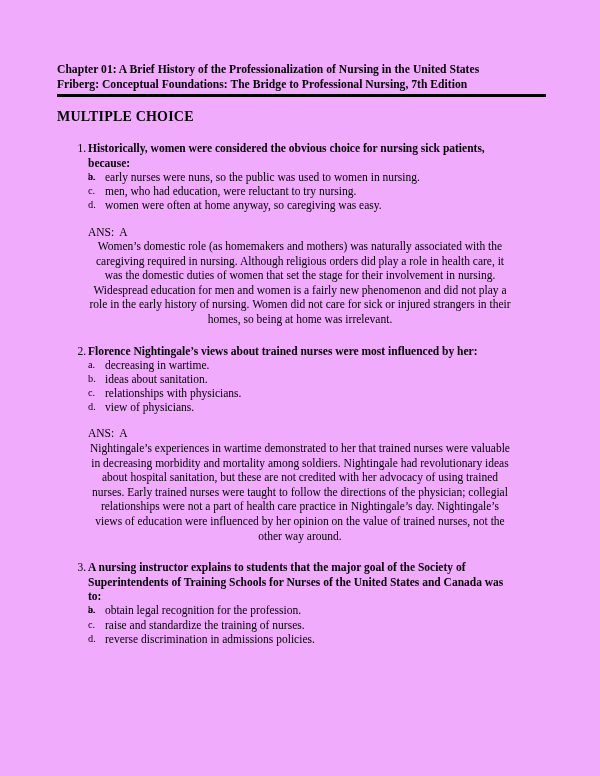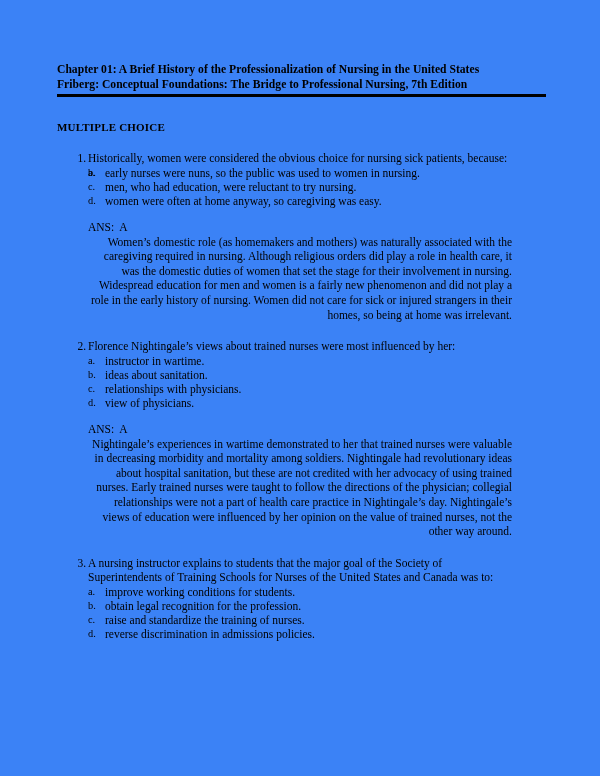--- a/index.html
+++ b/index.html
@@ -11,43 +11,43 @@
     width: 600px;
     height: 776px;
     font-family: "Liberation Serif", "DejaVu Serif", serif;
     color: #000000;
     overflow: hidden;
   }
   .page {
     position: relative;
     width: 600px;
     height: 776px;
-    background: #3b82f6;
+    background: #f0abfc;
     box-sizing: border-box;
     padding: 62px 55px 0 57px;
   }
   .doc-header {
     font-weight: bold;
     font-size: 11.6px;
     line-height: 15.2px;
     letter-spacing: 0.02px;
     margin: 0;
   }
   .header-rule {
     margin-top: 2px;
     margin-bottom: 0;
     width: 489px;
     height: 3px;
     background: #000000;
   }
   .section-title {
     font-weight: bold;
-    font-size: 11px;
+    font-size: 14px;
     line-height: 14px;
-    margin-top: 23px;
+    margin-top: 13px;
     letter-spacing: 0.2px;
   }
   .qblock {
     margin-top: 17px;
   }
   .qrow {
     position: relative;
     padding-left: 31px;
     font-size: 11.5px;
     line-height: 14.4px;
@@ -56,20 +56,21 @@
     position: absolute;
     left: 13px;
     top: 0;
     width: 16px;
     text-align: right;
     font-size: 11.5px;
   }
   .qtext {
     display: block;
     max-width: 425px;
+    font-weight: bold;
   }
   .options {
     margin: 0;
     padding: 0;
     list-style: none;
   }
   .option {
     position: relative;
     padding-left: 48px;
     font-size: 11.5px;
@@ -87,21 +88,21 @@
     font-size: 11.5px;
     line-height: 14.6px;
   }
   .ans-label {
     display: block;
     white-space: pre;
   }
   .ans-rationale {
     display: block;
     max-width: 424px;
-    text-align: right;
+    text-align: center;
   }
 </style>
 </head>
 <body>
 
 <div class="page">
 
   <div class="doc-header">
     <div>Chapter 01: A Brief History of the Professionalization of Nursing in the United States</div>
     <div>Friberg: Conceptual Foundations: The Bridge to Professional Nursing, 7th Edition</div>
@@ -139,21 +140,21 @@
   </div>
 
   <div class="qblock">
     <div class="qrow">
       <span class="qnum">2.</span>
       <span class="qtext">Florence Nightingale’s views about trained nurses were most influenced by her:</span>
     </div>
     <ul class="options">
       <li class="option">
         <span class="oletter">a.</span>
-        <span>instructor in wartime.</span>
+        <span>decreasing in wartime.</span>
       </li>
       <li class="option">
         <span class="oletter">b.</span>
         <span>ideas about sanitation.</span>
       </li>
       <li class="option">
         <span class="oletter">c.</span>
         <span>relationships with physicians.</span>
       </li>
       <li class="option">
@@ -168,21 +169,20 @@
   </div>
 
   <div class="qblock">
     <div class="qrow">
       <span class="qnum">3.</span>
       <span class="qtext">A nursing instructor explains to students that the major goal of the Society of Superintendents of Training Schools for Nurses of the United States and Canada was to:</span>
     </div>
     <ul class="options">
       <li class="option">
         <span class="oletter">a.</span>
-        <span>improve working conditions for students.</span>
       </li>
       <li class="option">
         <span class="oletter">b.</span>
         <span>obtain legal recognition for the profession.</span>
       </li>
       <li class="option">
         <span class="oletter">c.</span>
         <span>raise and standardize the training of nurses.</span>
       </li>
       <li class="option">

